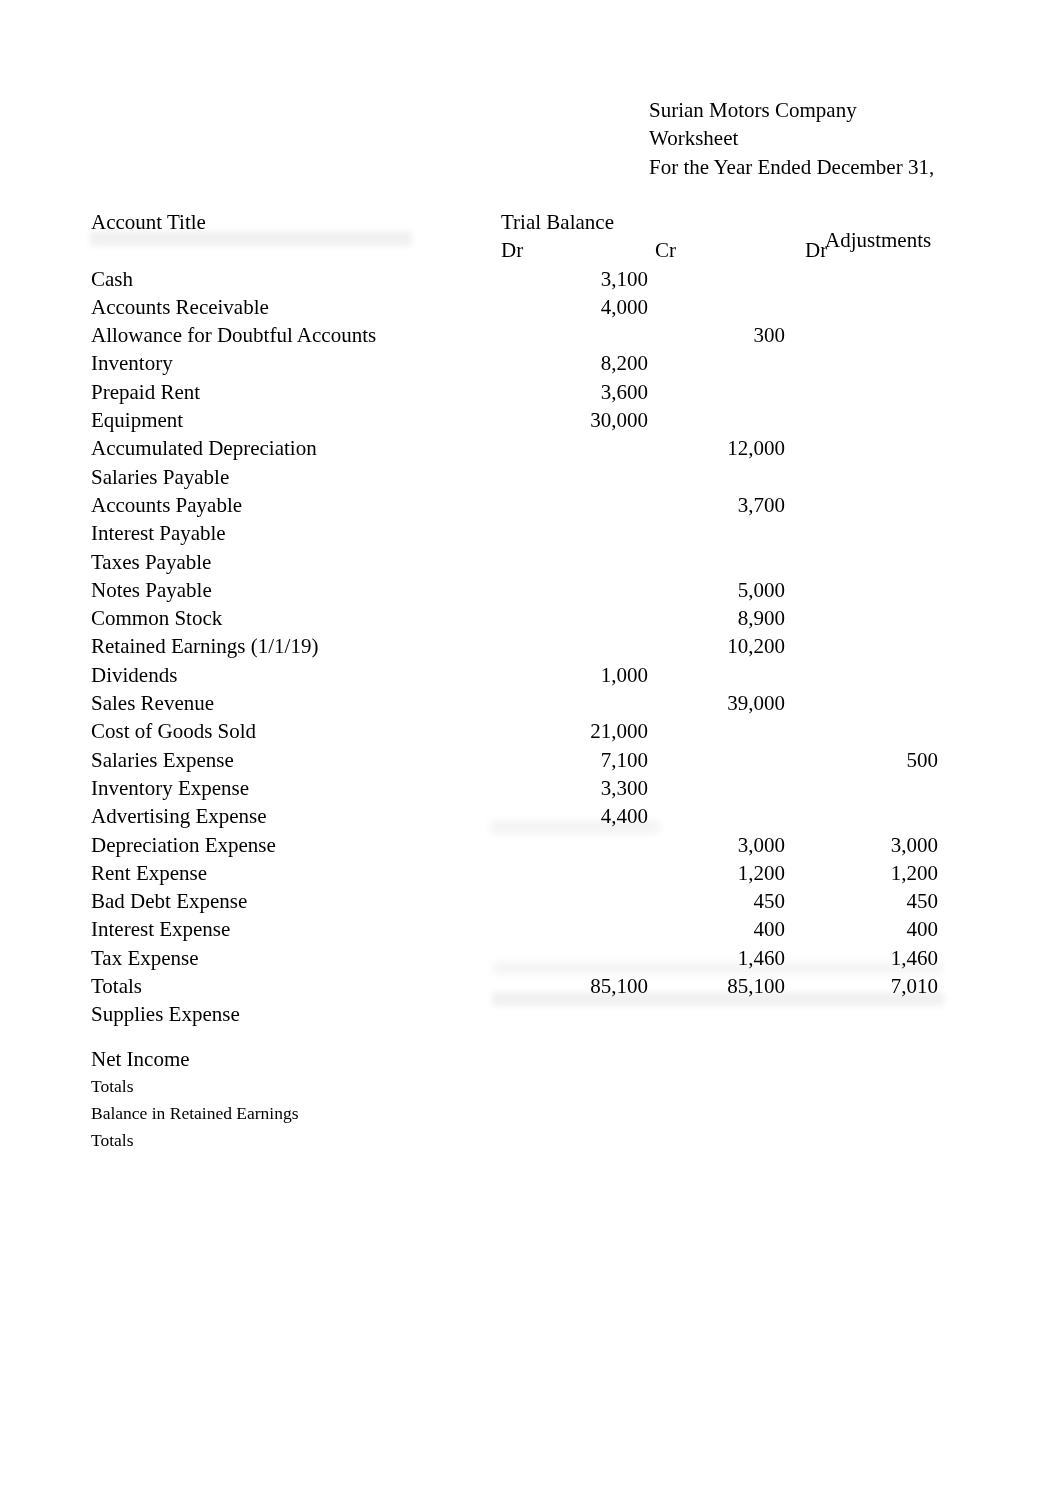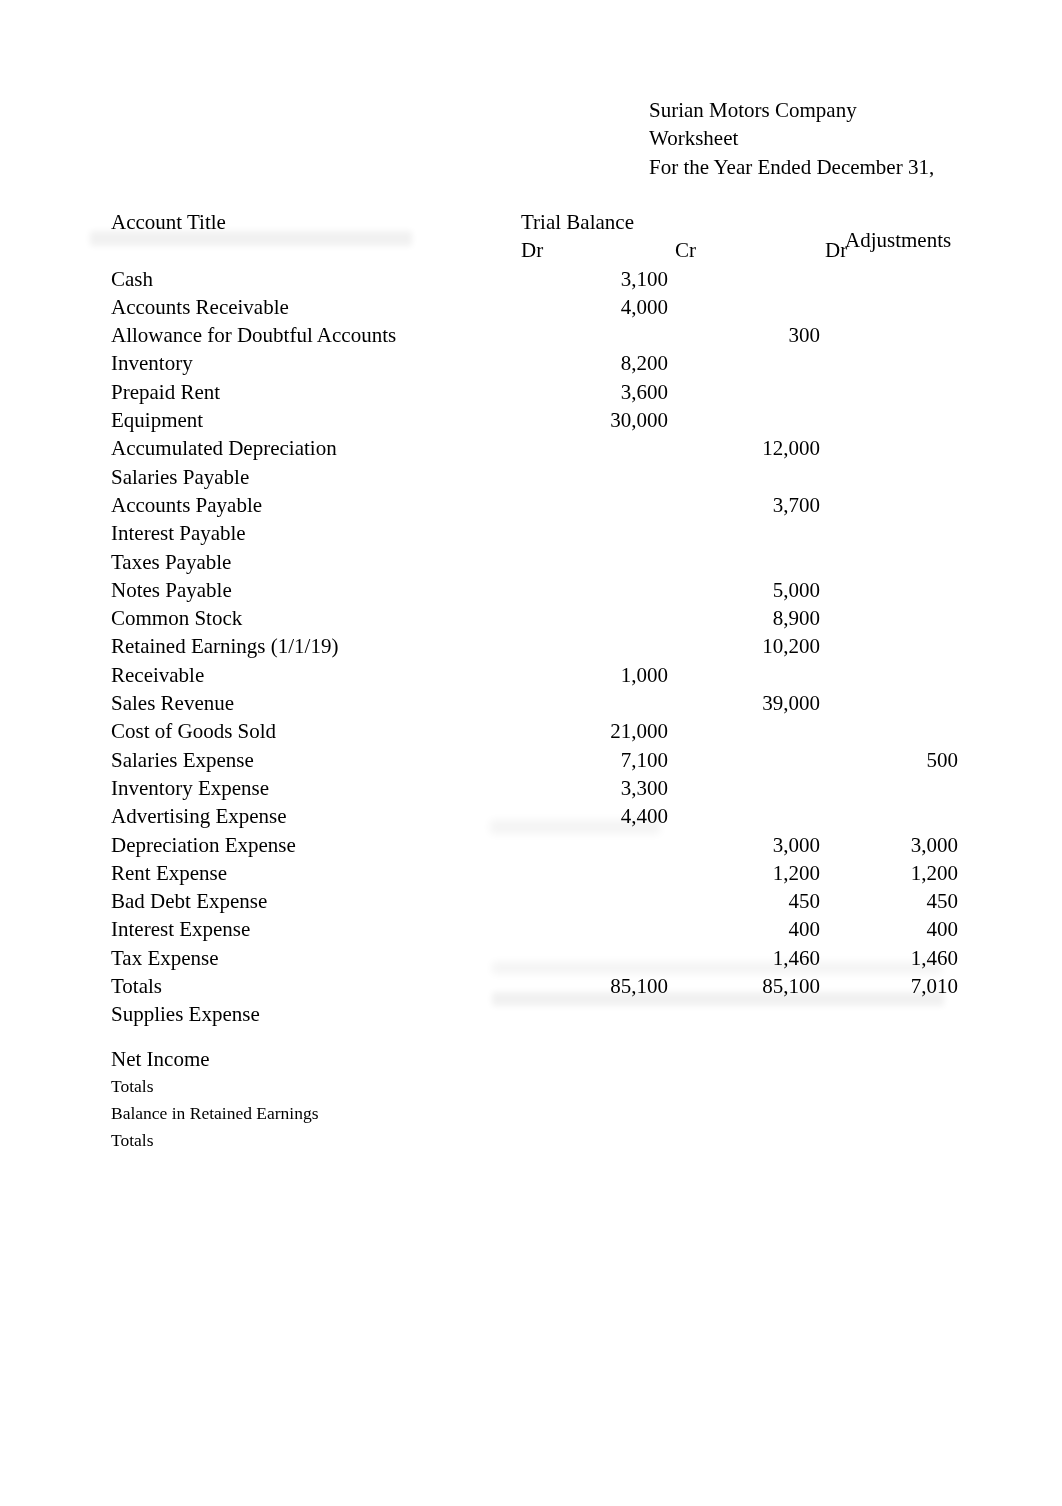--- a/index.html
+++ b/index.html
@@ -38,21 +38,20 @@
     white-space: nowrap;
     font-family: Liberation Serif, serif;
   }
 
   
   .sheet {
     position: absolute;
     left: 0;
     top: 208px;
     width: 966px;
-    padding-left: 20px;
   }
   .row {
     position: relative;
     height: 28.3px;
     line-height: 28.3px;
     white-space: nowrap;
   }
   .row.small {
     height: 27.2px;
     line-height: 27.2px;
@@ -69,21 +68,21 @@
   }
 
   
   .c-num {
     position: absolute;
     top: 0;
     font-size: 21px;
     text-align: right;
   }
   .col-tb-dr  { left: 452px; width: 196px; }
-  .col-tb-cr  { left: 604px; width: 196px; }
+  .col-tb-cr  { left: 589px; width: 196px; }
   .col-adj-dr { left: 742px; width: 196px; }
 
   
   .c-hdr {
     position: absolute;
     top: 0;
     font-size: 21px;
     text-align: center;
   }
   .hdr-tb  { left: 501px; }
@@ -208,21 +207,21 @@
           <div class="c-num col-tb-cr">8,900</div>
           <div class="c-num col-adj-dr"></div>
         </div>
         <div class="row">
           <div class="c-title">Retained Earnings (1/1/19)</div>
           <div class="c-num col-tb-dr"></div>
           <div class="c-num col-tb-cr">10,200</div>
           <div class="c-num col-adj-dr"></div>
         </div>
         <div class="row">
-          <div class="c-title">Receivable</div>
+          <div class="c-title">Dividends</div>
           <div class="c-num col-tb-dr">1,000</div>
           <div class="c-num col-tb-cr"></div>
           <div class="c-num col-adj-dr"></div>
         </div>
         <div class="row">
           <div class="c-title">Sales Revenue</div>
           <div class="c-num col-tb-dr"></div>
           <div class="c-num col-tb-cr">39,000</div>
           <div class="c-num col-adj-dr"></div>
         </div>

